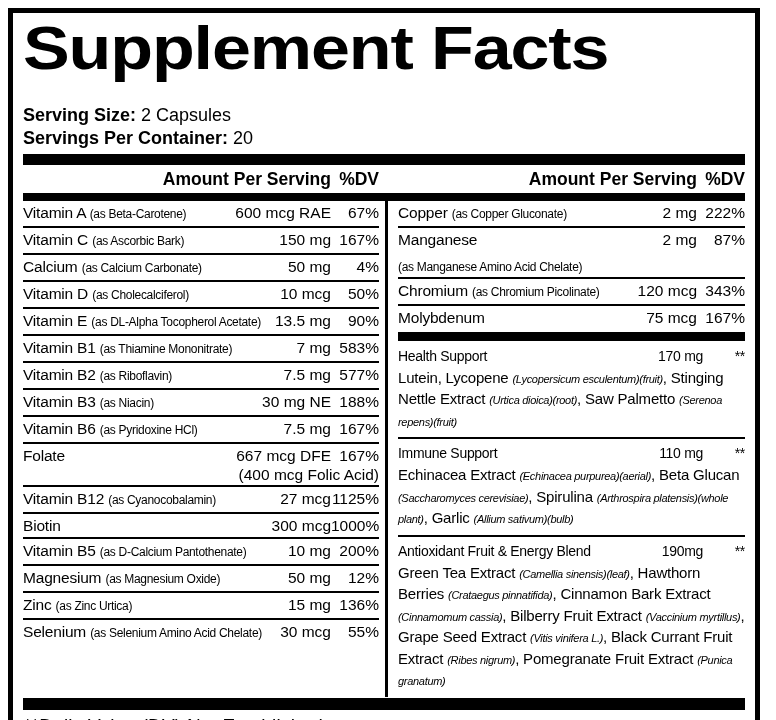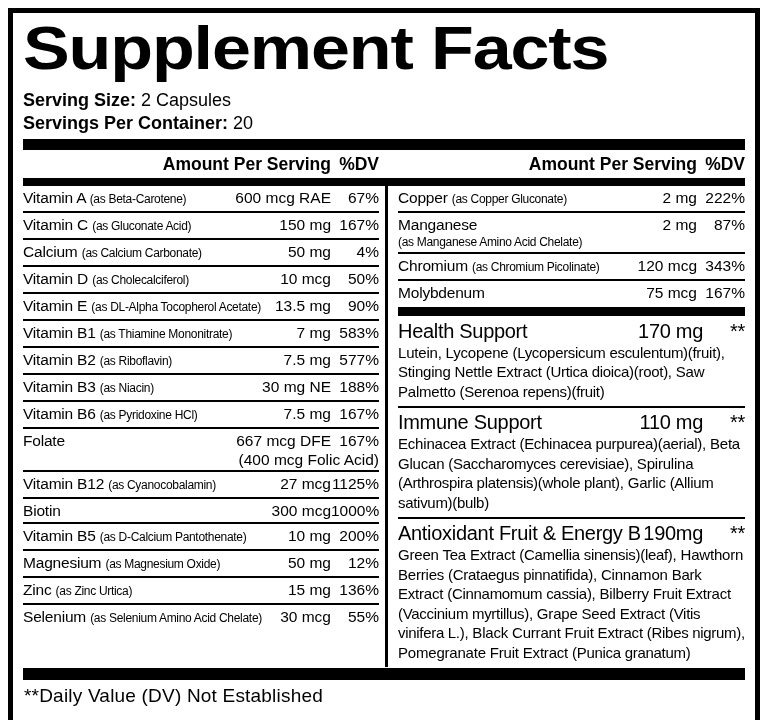--- a/index.html
+++ b/index.html
@@ -12,21 +12,21 @@
   .label{
     position:absolute;top:8px;left:8px;width:752px;height:720px;
     border:5px solid #000;box-sizing:border-box;
     padding:0 10px;background:#fff;
   }
   .title{
     margin-top:6px;white-space:nowrap;line-height:0.95;
     font-size:62px;font-weight:900;letter-spacing:-1px;
   }
   .title-inner{display:inline-block;transform:scaleX(1.13);transform-origin:0 55%;}
-  .serving-block{margin-top:11px;}
+  .serving-block{margin-top:26px;}
   .serving-line{font-size:18px;line-height:23px;}
   .b{font-weight:bold;}
   .bar{background:#000;}
   .bar-top{height:11px;margin-top:4px;}
   .hdr{display:flex;font-weight:bold;font-size:17.5px;padding:4px 0 3px;}
   .hdr-half-left{display:flex;width:356px;align-items:baseline;}
   .hdr-half-right{display:flex;flex:1;padding-left:10px;align-items:baseline;}
   .spacer{flex:1;}
   .h-dv{width:48px;text-align:right;}
   .bar-mid{height:8px;}
@@ -35,30 +35,30 @@
   .vdiv{width:3px;background:#000;margin-left:6px;}
   .col-right{flex:1;padding-left:10px;min-width:0;}
   .nrow{border-top:2px solid #000;padding:2px 0;}
   .nrow.first{border-top:none;}
   .line1{display:flex;align-items:baseline;}
   .nm{flex:1;font-size:15.5px;line-height:19px;white-space:nowrap;overflow:hidden;letter-spacing:-0.2px;min-width:0;}
   .form{font-size:12px;letter-spacing:-0.3px;}
   .amt{font-size:15.5px;line-height:19px;white-space:nowrap;padding-left:3px;}
   .dv{width:48px;text-align:right;font-size:15.5px;line-height:19px;white-space:nowrap;}
   .amt-note{text-align:right;font-size:15.5px;line-height:17px;margin-top:1px;}
-  .form2{font-size:12px;letter-spacing:-0.3px;line-height:15px;margin-top:1px;}
+  .form2{font-size:12px;letter-spacing:-0.3px;line-height:15px;margin-top:11px;}
   .bar-right{height:9px;margin:3px 0 0;}
   .blend{border-top:2.5px solid #000;padding:4px 0 5px;}
   .blend.first{border-top:none;margin-top:1px;}
-  .blend-line{display:flex;align-items:baseline;font-size:20px;line-height:21px;letter-spacing:-0.3px;}
+  .blend-line{display:flex;align-items:baseline;font-size:14px;line-height:21px;letter-spacing:-0.3px;}
   .bname{flex:1;white-space:nowrap;overflow:hidden;min-width:0;}
   .bamt{white-space:nowrap;padding-left:3px;}
   .bdv{width:42px;text-align:right;white-space:nowrap;}
   .bdesc{font-size:15px;line-height:19.5px;margin-top:1px;letter-spacing:-0.2px;}
-  .sci{font-size:15px;letter-spacing:-0.3px;}
+  .sci{font-style:italic;font-size:11px;letter-spacing:-0.3px;}
   .bar-bottom{height:12px;margin-top:1px;}
   .footnote{font-size:19px;padding:5px 0 0 1px;letter-spacing:0.2px;}
   .other{
     position:absolute;left:10px;top:727px;width:764px;
     font-size:17px;white-space:nowrap;letter-spacing:-0.2px;
   }
 </style>
 </head>
 <body>
 
@@ -99,21 +99,21 @@
     <div class="col-left">
         <div class="nrow first">
           <div class="line1">
             <span class="nm"><span>Vitamin A</span> <span class="form">(as Beta-Carotene)</span></span>
             <span class="amt">600 mcg RAE</span>
             <span class="dv">67%</span>
           </div>
         </div>
         <div class="nrow">
           <div class="line1">
-            <span class="nm"><span>Vitamin C</span> <span class="form">(as Gluconate Acid)</span></span>
+            <span class="nm"><span>Vitamin C</span> <span class="form">(as Ascorbic Bark)</span></span>
             <span class="amt">150 mg</span>
             <span class="dv">167%</span>
           </div>
         </div>
         <div class="nrow">
           <div class="line1">
             <span class="nm"><span>Calcium</span> <span class="form">(as Calcium Carbonate)</span></span>
             <span class="amt">50 mg</span>
             <span class="dv">4%</span>
           </div>

